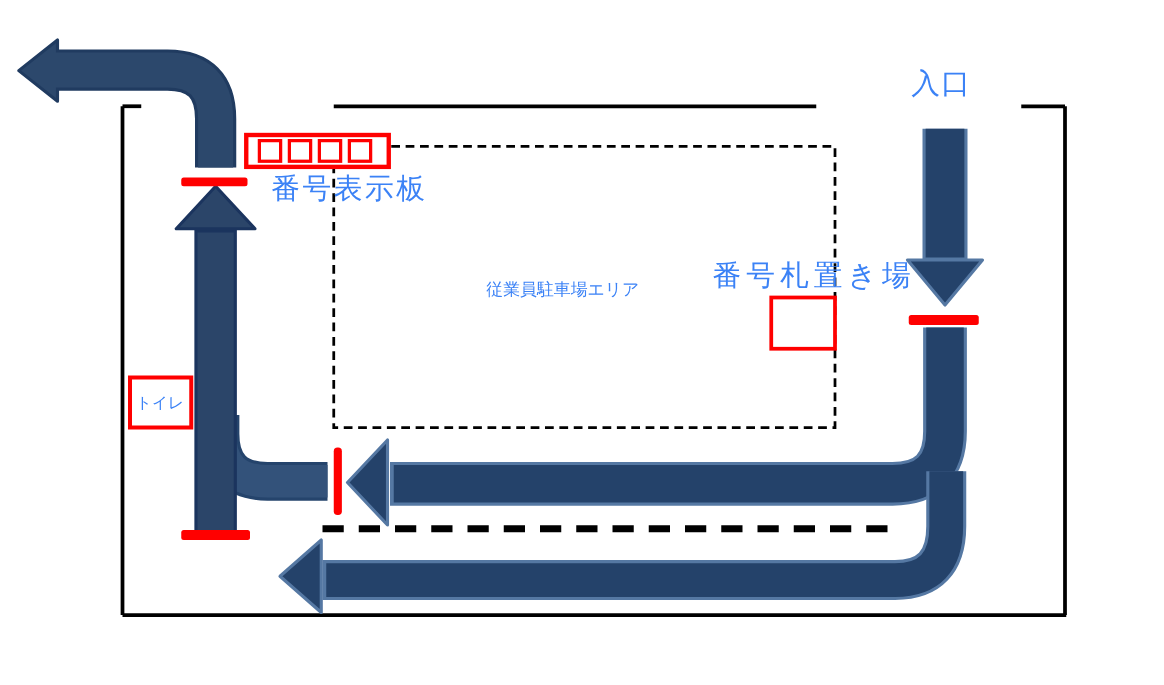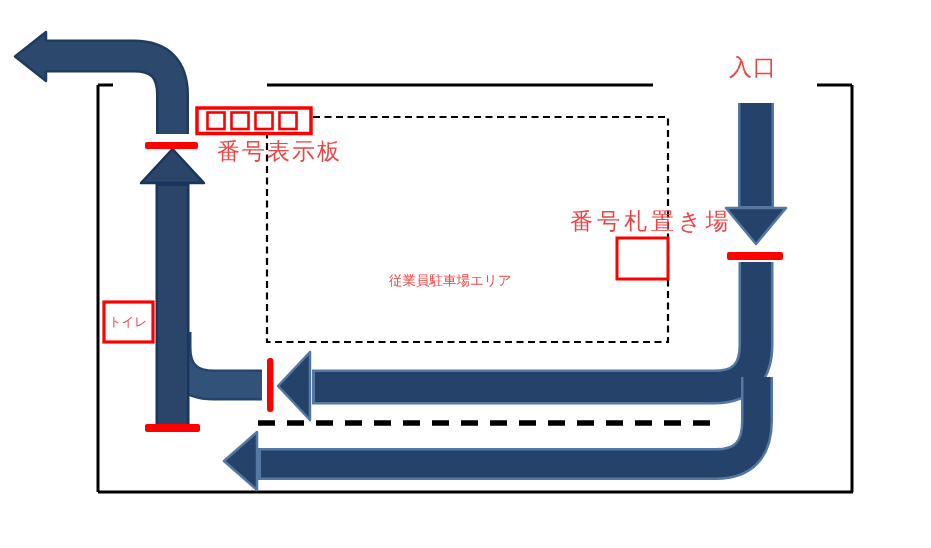--- a/index.html
+++ b/index.html
@@ -1,25 +1,25 @@
 <!DOCTYPE html>
 <html><head>
 <meta charset="utf-8">
 <style>
   html,body{margin:0;padding:0;background:#fff;}
   #stage{
     position:relative;width:931px;height:548px;background:#ffffff;overflow:hidden;
     font-family:"DejaVu Sans",sans-serif;
   }
   #stage svg{position:absolute;left:0;top:0;}
-  .lbl{position:absolute;color:#ef4444;line-height:1.08;white-space:nowrap;}
+  .lbl{position:absolute;color:#3b82f6;line-height:1.08;white-space:nowrap;}
   .lbl-entrance{left:729px;top:55px;font-size:23px;letter-spacing:1px;}
   .lbl-board{left:217px;top:139px;font-size:23px;letter-spacing:2px;}
   .lbl-tagplace{left:570px;top:209px;font-size:23px;letter-spacing:4px;}
-  .lbl-parking{left:389px;top:225px;font-size:13.5px;margin-top:48px;}
+  .lbl-parking{left:389px;top:225px;font-size:13.5px;}
   .lbl-toilet{left:128px;top:322px;font-size:12.5px;transform:translate(-50%,-50%);text-align:right;}
 </style>
 </head>
 <body>
 
 <div id="stage">
 
   <svg width="931" height="548" viewBox="0 0 931 548">
 
     <g stroke="#000000" stroke-width="3" fill="none">

